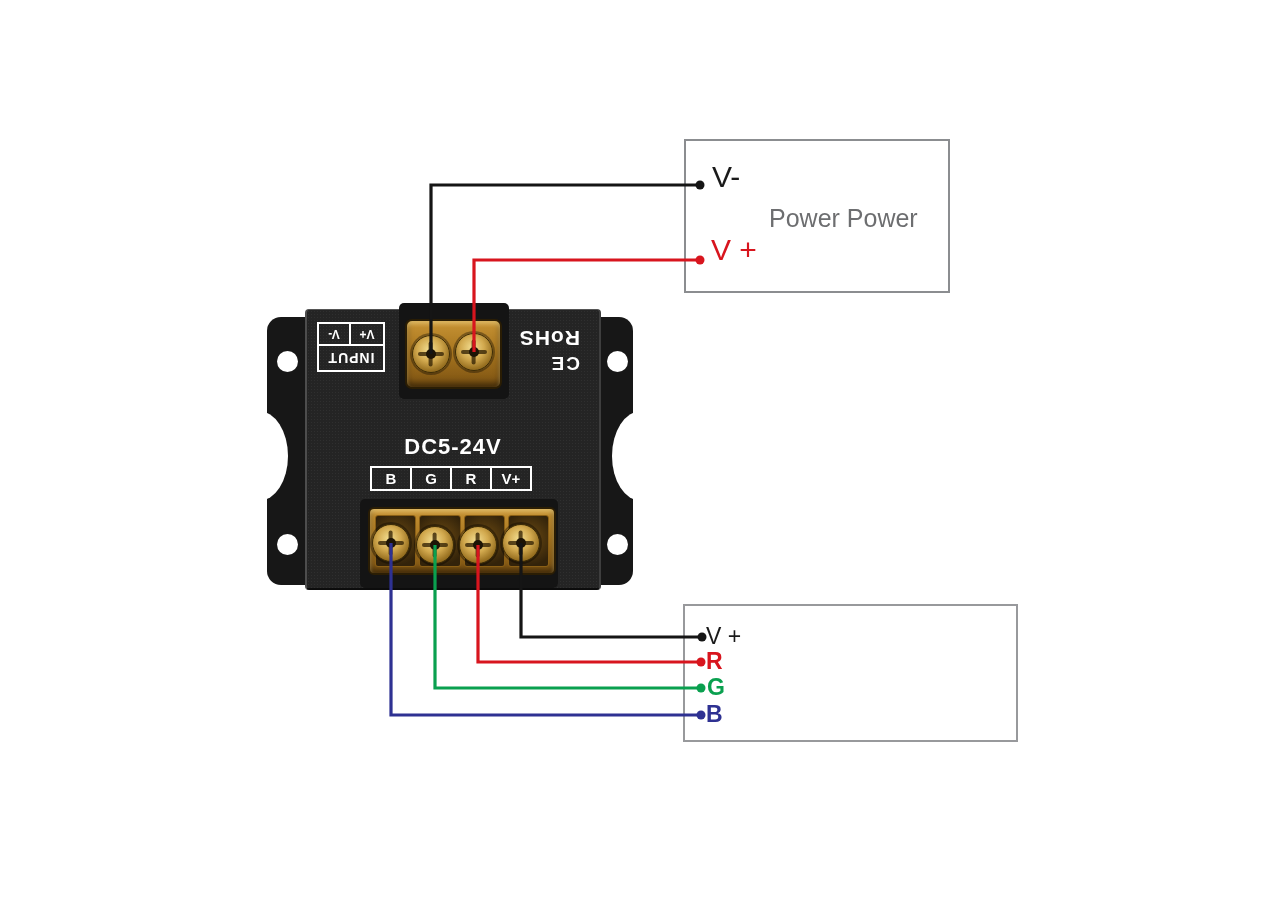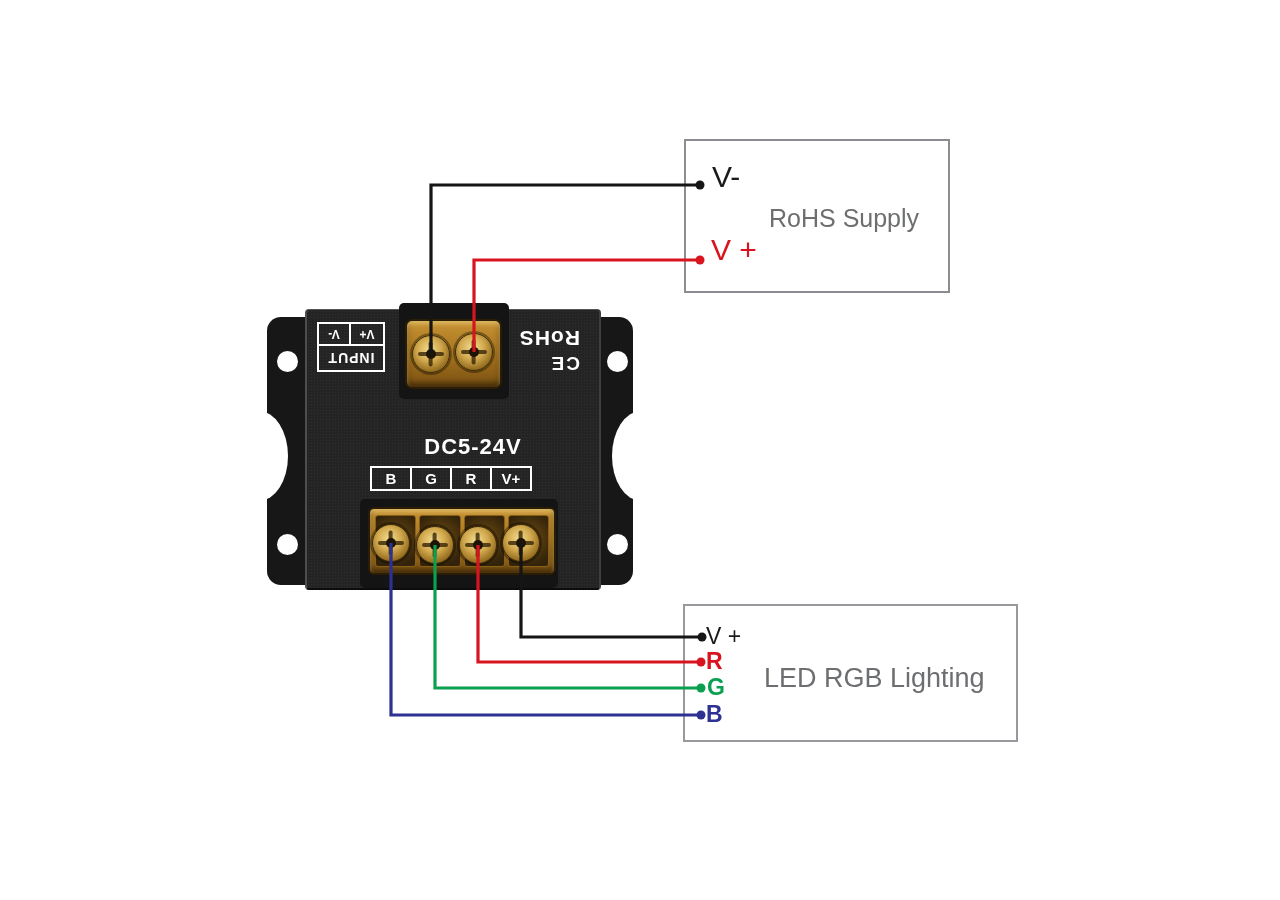--- a/index.html
+++ b/index.html
@@ -48,21 +48,21 @@
   .input-grid .in{grid-column:1/3;border-bottom:none;font-size:14px;letter-spacing:1px;}
   .input-grid .vp{border-right:none;font-size:12px;}
   .input-grid .vm{font-size:12px;}
   .cert{left:504px;top:318px;width:76px;height:56px;color:#fff;font-weight:bold;
         text-align:left;line-height:1.2;}
   .cert .ce{font-size:19px;letter-spacing:2px;}
   .cert .rohs{font-size:21px;letter-spacing:1px;}
   .dev-title{left:305px;top:408px;width:296px;text-align:center;color:#fff;
              font-weight:bold;font-size:23px;letter-spacing:0.5px;}
   .dev-sub{left:305px;top:434px;width:296px;text-align:center;color:#fff;
-           font-weight:bold;font-size:22px;letter-spacing:1px;padding-left:20px;}
+           font-weight:bold;font-size:22px;letter-spacing:1px;}
   .term-labels{left:370px;top:466px;display:flex;}
   .term-labels .t{width:42px;height:25px;box-sizing:border-box;border:2px solid #fff;
         margin-left:-2px;color:#fff;font-weight:bold;font-size:15px;
         display:flex;align-items:center;justify-content:center;}
   .term-labels .t:first-child{margin-left:0;}
 
   
   .extbox{background:#ffffff;box-sizing:border-box;}
   .ps-box{left:684px;top:139px;width:266px;height:154px;border:2px solid #8b8d90;}
   .rgb-box{left:683px;top:604px;width:335px;height:138px;border:2px solid #98999c;}
@@ -145,29 +145,28 @@
   <div class="abs dev-sub">DC5-24V</div>
   <div class="abs term-labels">
     <div class="t">B</div>
     <div class="t">G</div>
     <div class="t">R</div>
     <div class="t">V+</div>
   </div>
 
   <div class="abs extbox ps-box"></div>
   <div class="abs lbl ps-vm">V-</div>
-  <div class="abs lbl ps-title">RoHS Supply</div>
+  <div class="abs lbl ps-title">Power Power</div>
   <div class="abs lbl ps-vp" style="color:#d8151e;">V +</div>
 
   <div class="abs extbox rgb-box"></div>
   <div class="abs lbl rgb-vp">V +</div>
   <div class="abs lbl rgb-r" style="color:#d8151e;">R</div>
   <div class="abs lbl rgb-g" style="color:#0aa04f;">G</div>
   <div class="abs lbl rgb-b" style="color:#2e3192;">B</div>
-  <div class="abs lbl rgb-title">LED RGB Lighting</div>
 
   <svg id="wire-layer" viewBox="0 0 1280 900">
       <polyline points="431,354 431,185 700,185" fill="none" stroke="#151515" stroke-width="3.2"></polyline>
       <circle cx="700" cy="185" r="4.5" fill="#151515"></circle>
       <polyline points="474,352 474,260 700,260" fill="none" stroke="#d8151e" stroke-width="3.2"></polyline>
       <circle cx="700" cy="260" r="4.5" fill="#d8151e"></circle>
       <polyline points="521,543 521,637 702,637" fill="none" stroke="#151515" stroke-width="3.2"></polyline>
       <circle cx="702" cy="637" r="4.5" fill="#151515"></circle>
       <polyline points="478,545 478,662 701,662" fill="none" stroke="#d8151e" stroke-width="3.2"></polyline>
       <circle cx="701" cy="662" r="4.5" fill="#d8151e"></circle>

